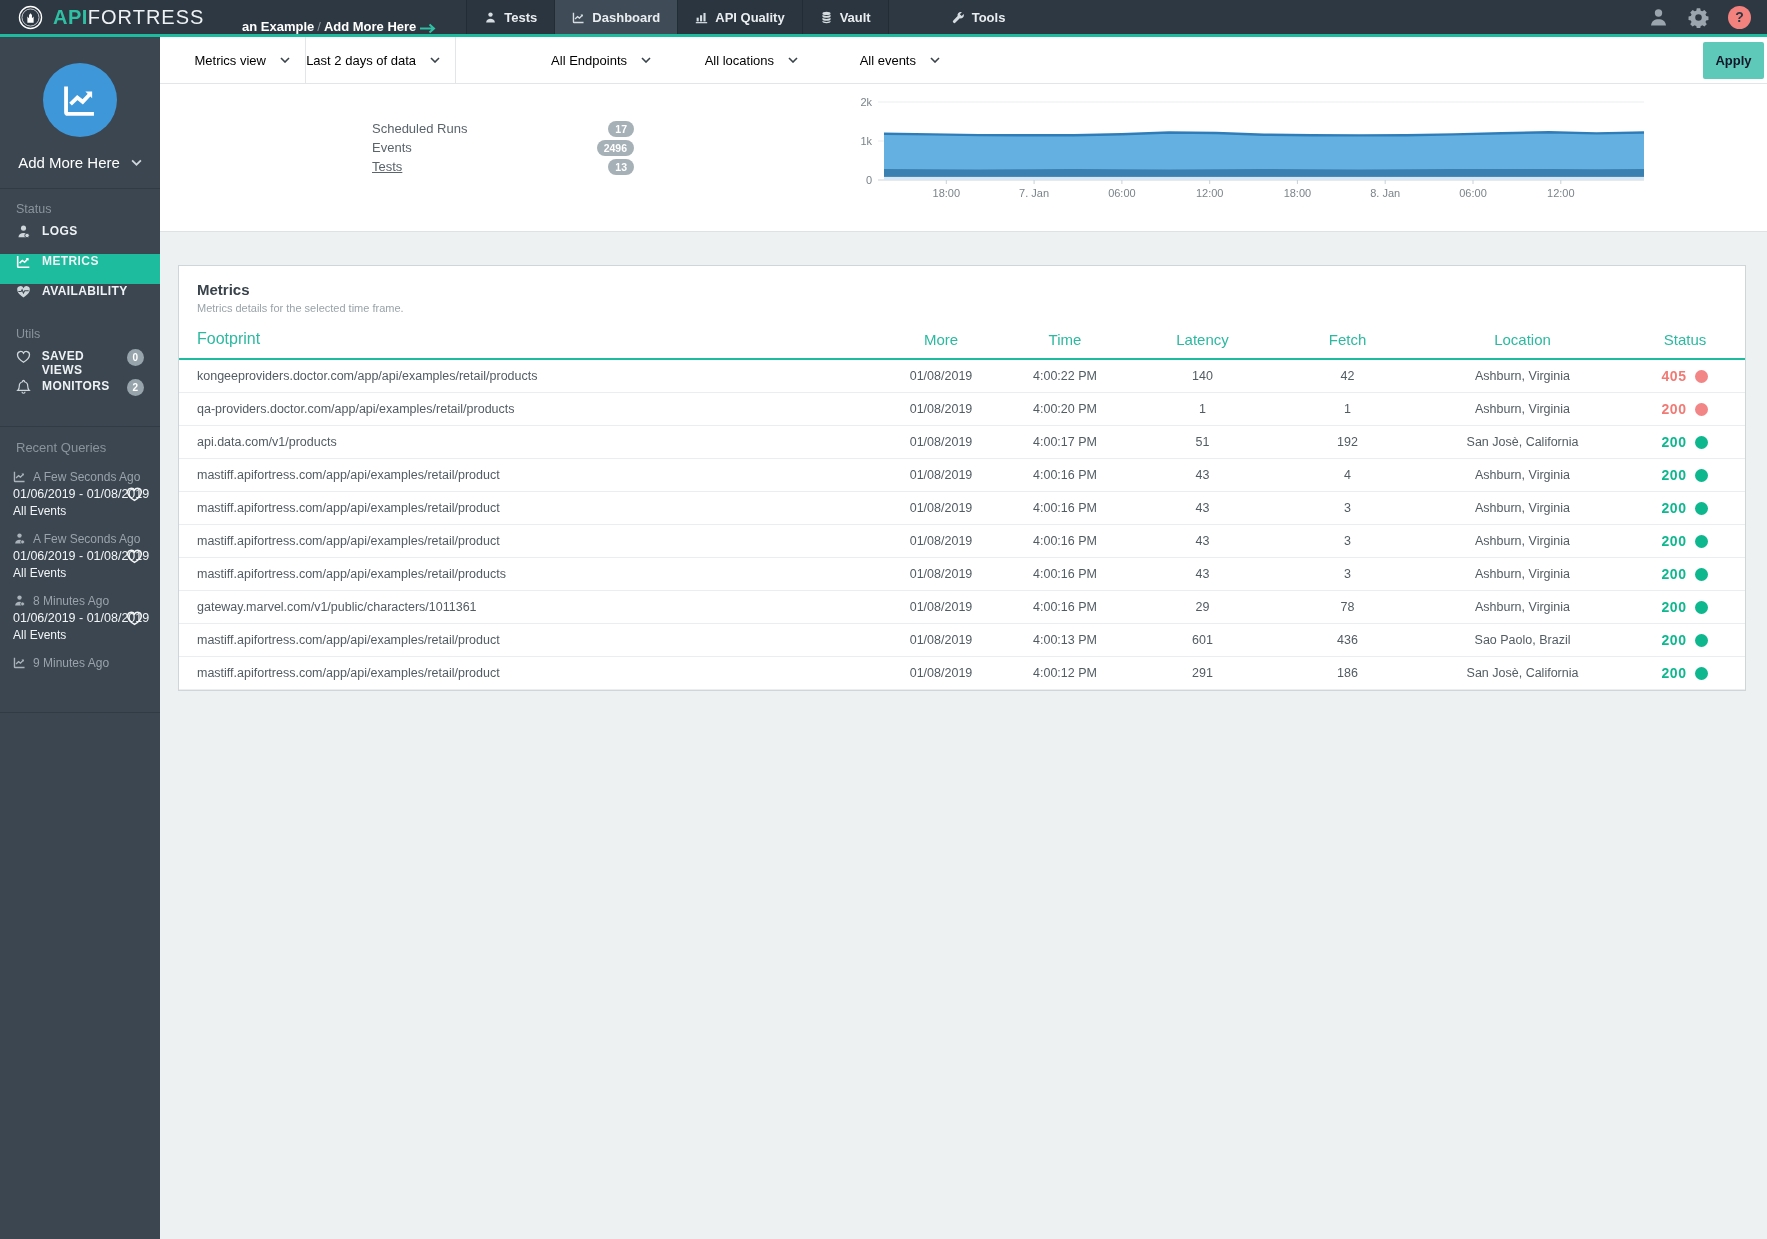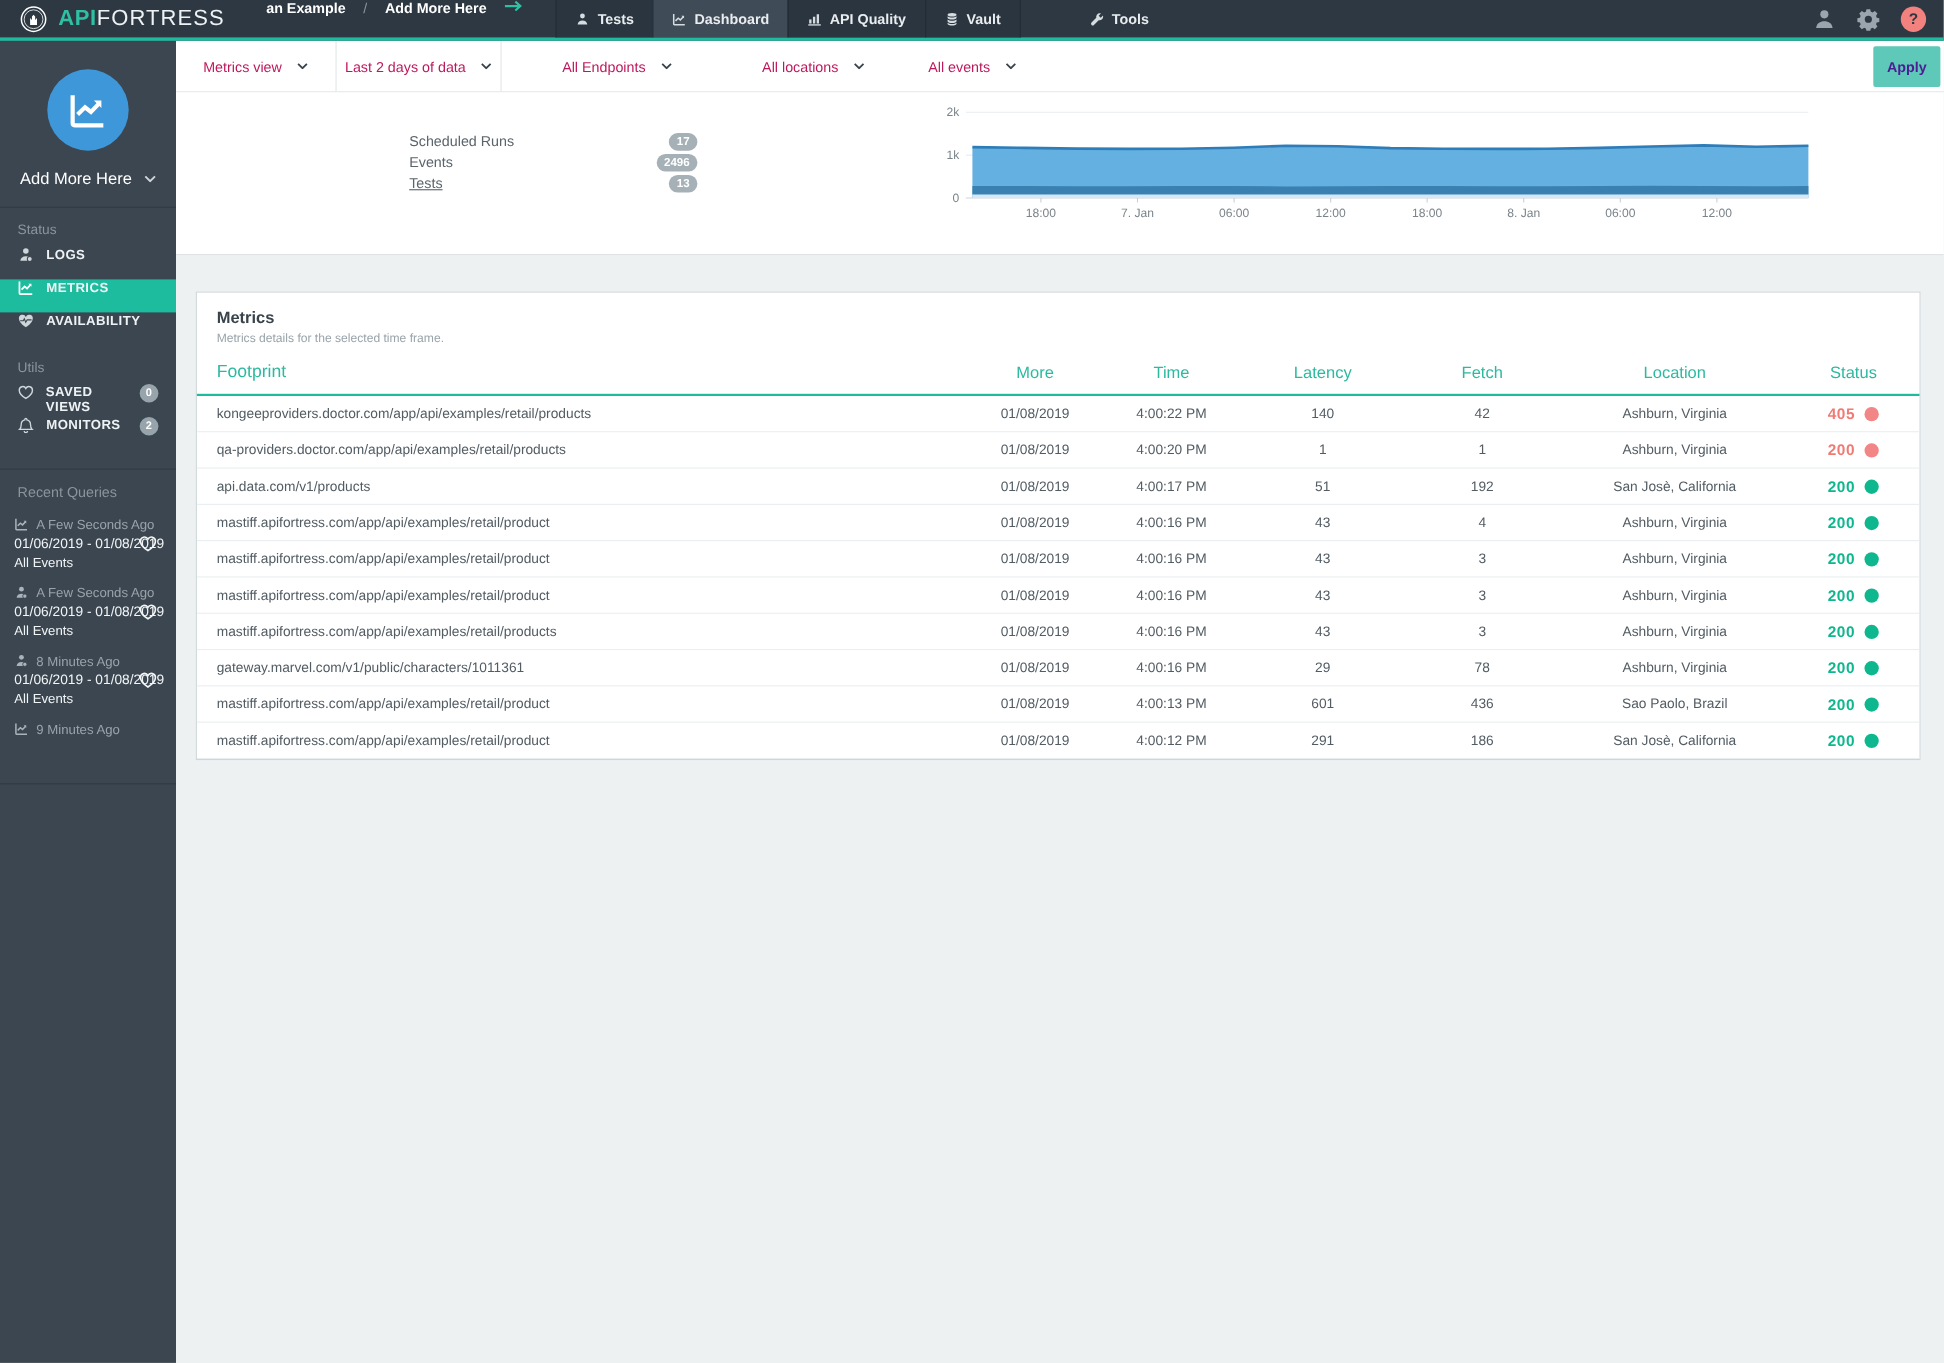--- a/index.html
+++ b/index.html
@@ -12,21 +12,21 @@
   body{position:relative;background:#eef1f2;font-family:"Liberation Sans",sans-serif;overflow:hidden}
 
   
   .navbar{position:absolute;top:0;left:0;right:0;height:37px;background:var(--nav-bg);border-bottom:3px solid var(--accent);display:flex;align-items:stretch;z-index:10}
   .brand{display:flex;align-items:center;gap:10px;padding:0 18px;width:228px;cursor:pointer}
   .logo-mark{display:flex}
   .logo-mark svg{width:25px;height:25px}
   .logo-text{font-size:20px;letter-spacing:.5px;white-space:nowrap}
   .logo-text b{color:#2fc0a4;font-weight:700}
   .logo-text i{font-style:normal;font-weight:400;color:#eef2f4;letter-spacing:1px}
-  .breadcrumb{display:flex;align-items:flex-start;gap:16px;padding:0 14px;color:#fff;font-size:13px;font-weight:700}
+  .breadcrumb{display:flex;align-items:flex-end;gap:3px;padding:0 14px;color:#fff;font-size:13px;font-weight:700}
   .breadcrumb .sep{color:#8a949c;font-weight:400}
   .crumb{cursor:pointer}
   .crumb-arrow{display:flex;color:#2fc0a4;cursor:pointer}
   .crumb-arrow svg{width:17px;height:11px}
   .tabs{display:flex;margin-left:16px}
   .tab{display:flex;align-items:center;gap:7px;padding:0 17px;color:#e9edef;font-size:13px;font-weight:700;border-left:1px solid #222c34;background:#2b353f;cursor:pointer;white-space:nowrap}
   .tab.endcap{border-right:1px solid #222c34}
   .tab.active{background:#3f4b57}
   .tab.gap{border:none;background:transparent;margin-left:46px}
   .tab .icon{display:flex;color:#d6dde1}
@@ -58,26 +58,26 @@
   .rq-ago .icon{display:flex;color:#aab3ba}
   .rq-ago .icon svg{width:13px;height:13px}
   .rq-range{color:#f2f5f6;font-size:12.5px;margin-top:3px;white-space:nowrap}
   .rq-scope{color:#f2f5f6;font-size:12px;margin-top:3px}
   .rq-heart{align-self:center;display:flex;color:#f2f5f6;cursor:pointer}
   .rq-heart svg{width:17px;height:16px}
 
   
   .main{position:absolute;top:37px;left:160px;right:0;bottom:0}
   .filterbar{display:flex;align-items:stretch;height:47px;background:#fff;border-bottom:1px solid #e2e6e8;position:relative}
-  .fcell{display:flex;align-items:center;justify-content:center;padding:0 15px;font-size:13px;color:#be185d;cursor:pointer;white-space:nowrap}
+  .fcell{display:flex;align-items:center;justify-content:flex-end;padding:0 15px;font-size:13px;color:#000000;cursor:pointer;white-space:nowrap}
   .fcell .chev{display:flex;color:#39434b;margin-left:14px}
   .fcell .chev svg{width:10px;height:6px}
   .fc1{width:146px}.fc2{width:150px}.fc3{width:210px}.fc4{width:147px}.fc5{width:142px}
   .fc1,.fc2{border-right:1px solid #e2e6e8}
-  .apply-btn{position:absolute;right:3px;top:5px;width:61px;height:37px;background:#5ec9b8;color:#4c1d95;font-weight:700;font-size:13px;border:none;border-radius:2px;cursor:pointer;font-family:"Liberation Sans",sans-serif}
+  .apply-btn{position:absolute;right:3px;top:5px;width:61px;height:37px;background:#5ec9b8;color:#0f172a;font-weight:700;font-size:13px;border:none;border-radius:2px;cursor:pointer;font-family:"Liberation Sans",sans-serif}
 
   .statsrow{height:148px;background:#fff;position:relative;border-bottom:1px solid #dde2e4}
   .summary{position:absolute;left:212px;top:35px;width:262px}
   .summary-row{display:flex;align-items:center;justify-content:space-between;height:19px}
   .summary-label{font-size:13px;color:#5a646b}
   .summary-label.u{text-decoration:underline;cursor:pointer}
   .summary-badge{background:#a6b1b7;color:#fff;font-size:10.5px;font-weight:700;border-radius:9px;padding:2px 7px;min-width:15px;text-align:center}
   .chart-wrap{position:absolute;left:648px;top:6px;width:880px;height:120px}
   .ctick{font-size:11px;fill:#7a848a;font-family:"Liberation Sans",sans-serif}
 

